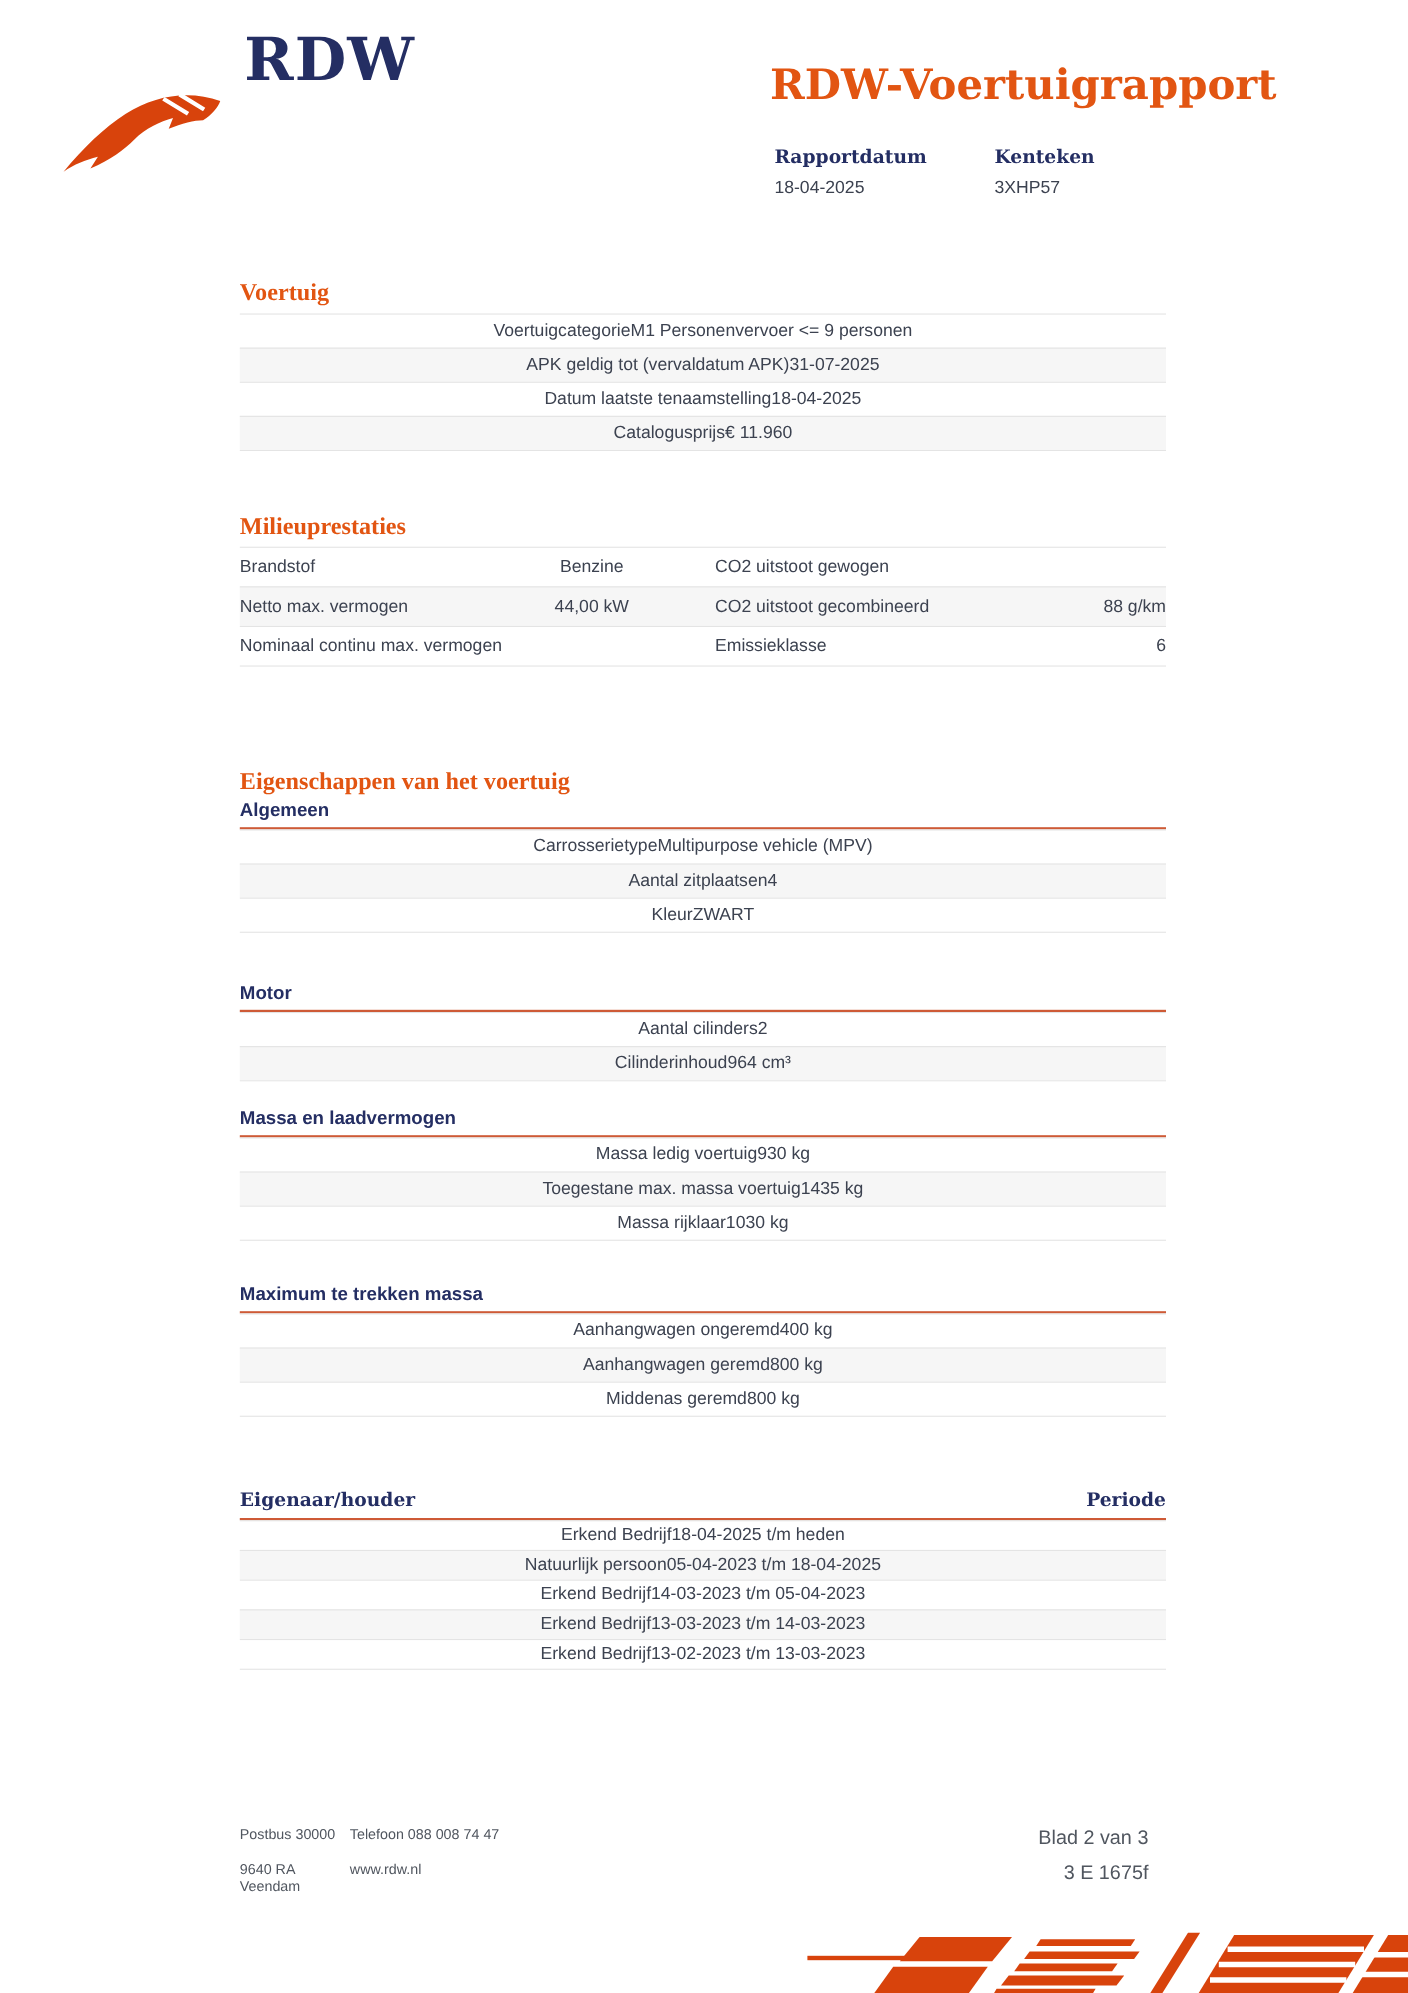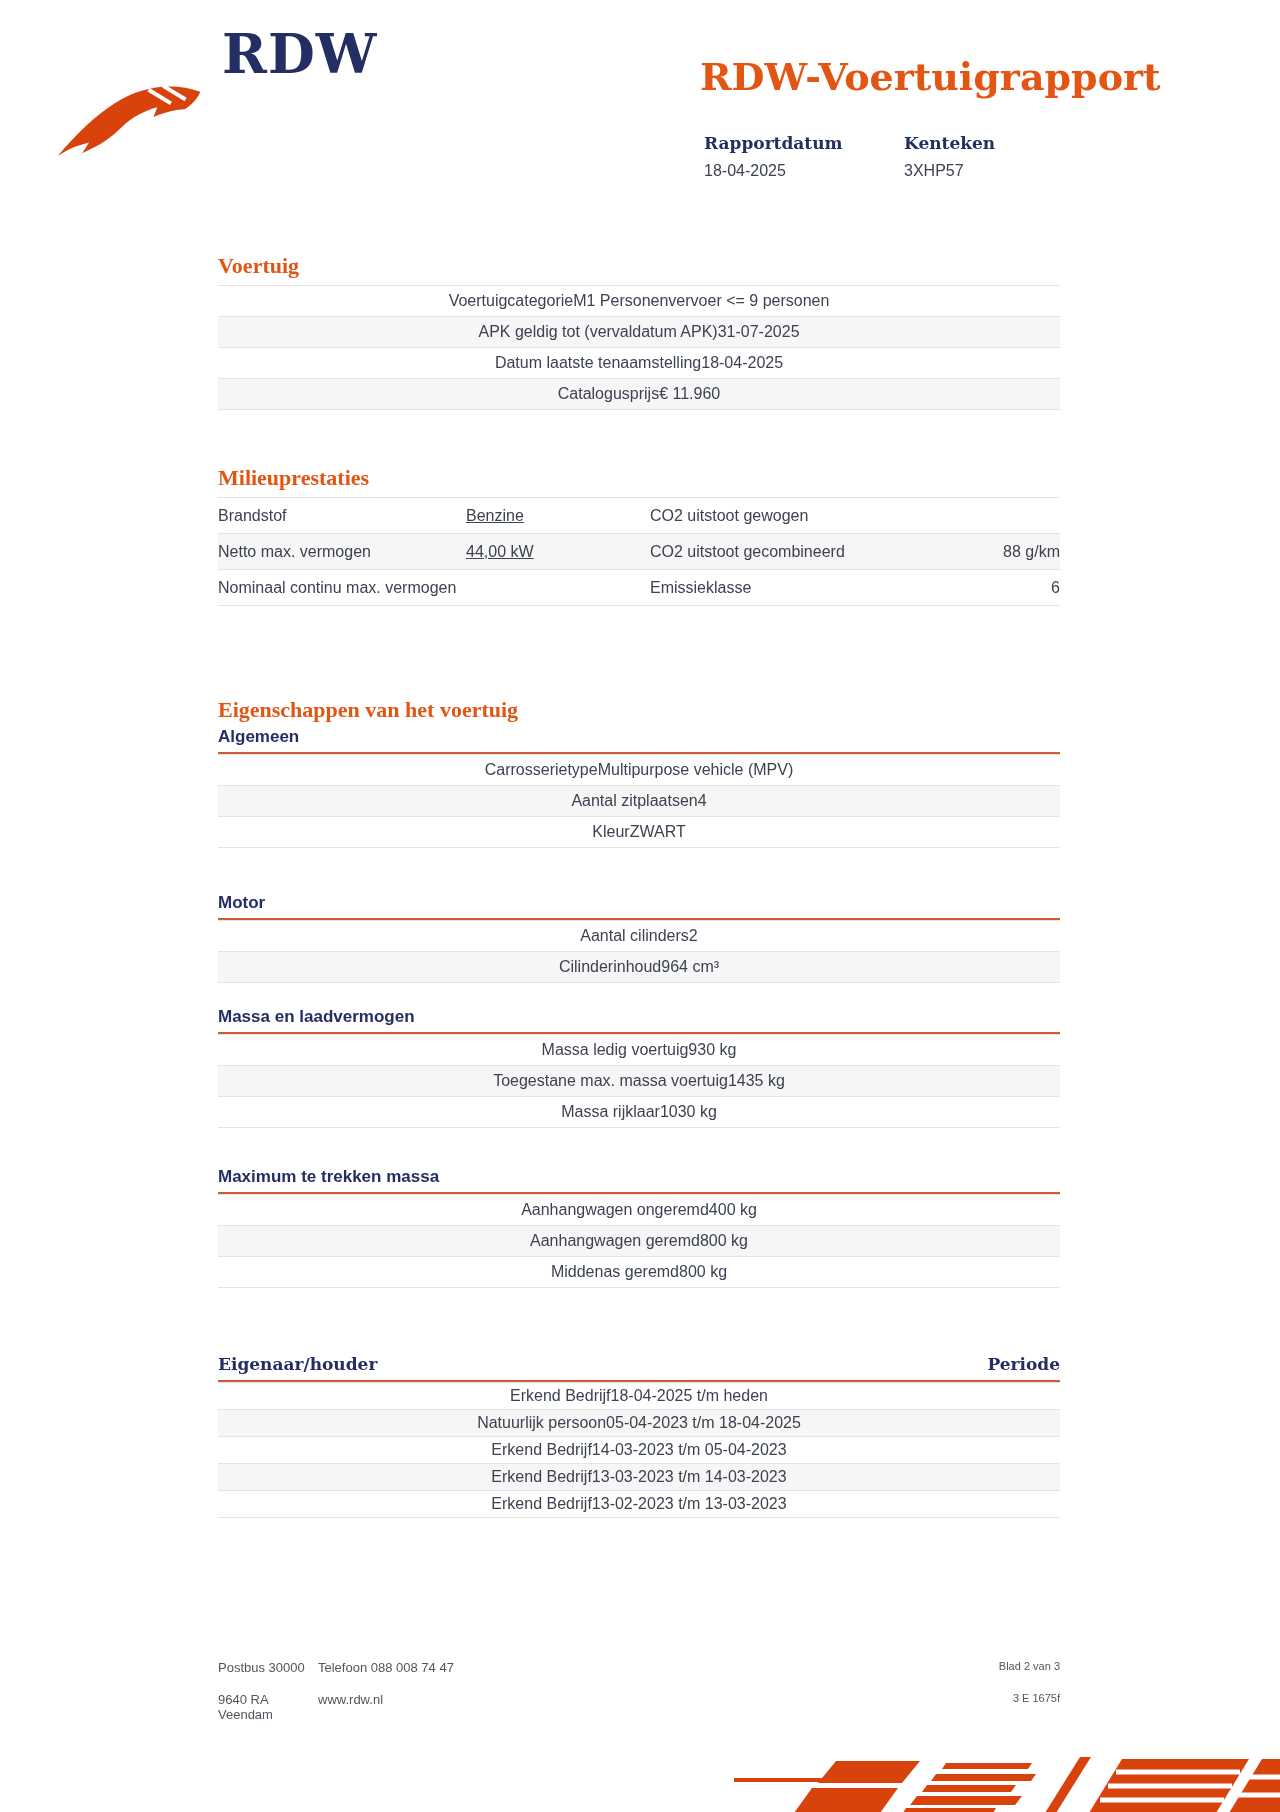--- a/index.html
+++ b/index.html
@@ -45,36 +45,36 @@
   }
   .data-row:nth-of-type(even){background:#f6f6f6;}
   .row-label{white-space:nowrap;}
   .row-value{white-space:nowrap;text-align:right;}
 
   
   .data-row.cols4{
     display:grid;grid-template-columns:248px 144px 40px 250px 1fr;
     height:35px;align-items:center;justify-content:normal;
   }
-  .data-row.cols4 .v1{text-align:left;text-decoration:underline;}
+  .data-row.cols4 .v1{text-align:center;}
   .data-row.cols4 .v2{}
 
   
   .owners-head{
     display:flex;justify-content:space-between;align-items:baseline;
     font-family:"DejaVu Serif",serif;font-weight:bold;font-size:17px;line-height:21px;
     color:var(--navy);padding-bottom:5px;border-bottom:2px solid var(--underline);
     margin-top:6px;
   }
   .owners .data-row{height:26px;}
 
   
   .footer-line{position:absolute;left:218px;font-size:13px;color:#50565f;display:flex;}
   .footer-line .cell1{width:100px;}
-  .footer-right{position:absolute;right:220px;font-size:11px;color:#50565f;text-align:right;}
+  .footer-right{position:absolute;right:236px;font-size:18px;color:#50565f;text-align:right;}
   .stripes{position:absolute;right:-4px;bottom:-3px;width:600px;height:60px;}
 </style>
 </head>
 <body>
 
 <svg class="logo-swoosh" viewBox="0 0 150 82" aria-hidden="true">
   <path fill="#D8430C" d="M148 12 C120 2 88 6 60 24 C40 37 20 56 2 78 C12 71 22 67 34 64 L27 75 C46 67 58 58 68 48 C78 38 92 31 104 28 L100 38 C112 33 124 30 132 30 C140 25 146 18 148 12 Z"></path>
   <path stroke="#ffffff" stroke-width="4" fill="none" d="M95 10 L118 24 M110 6 L133 20"></path>
 </svg>
 <div class="logo-text">RDW</div>

